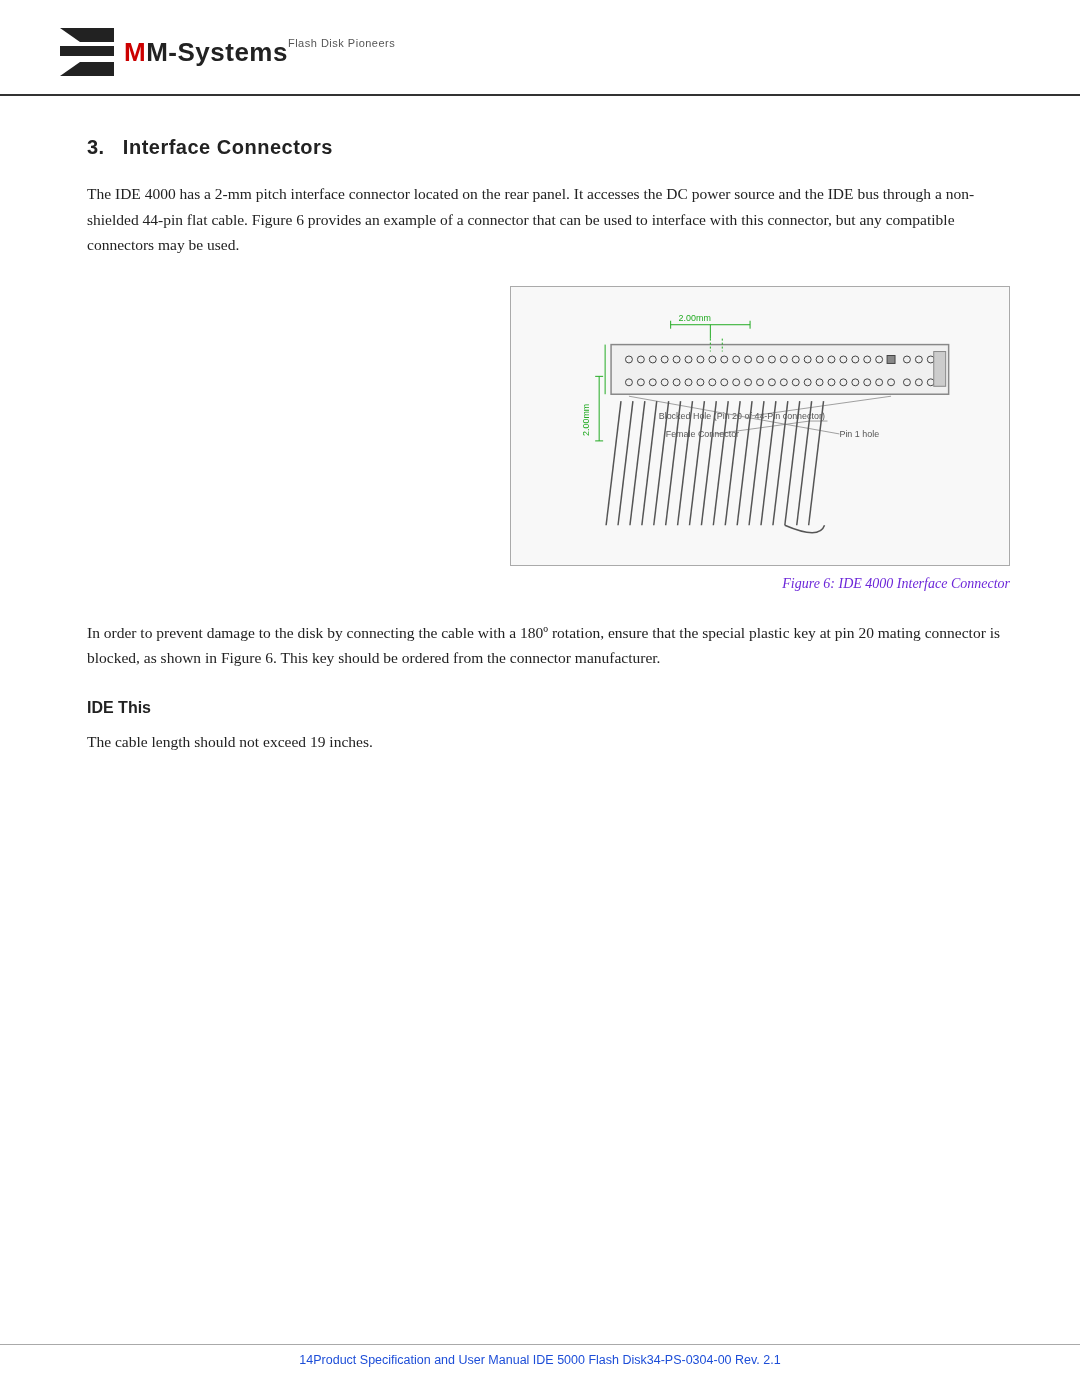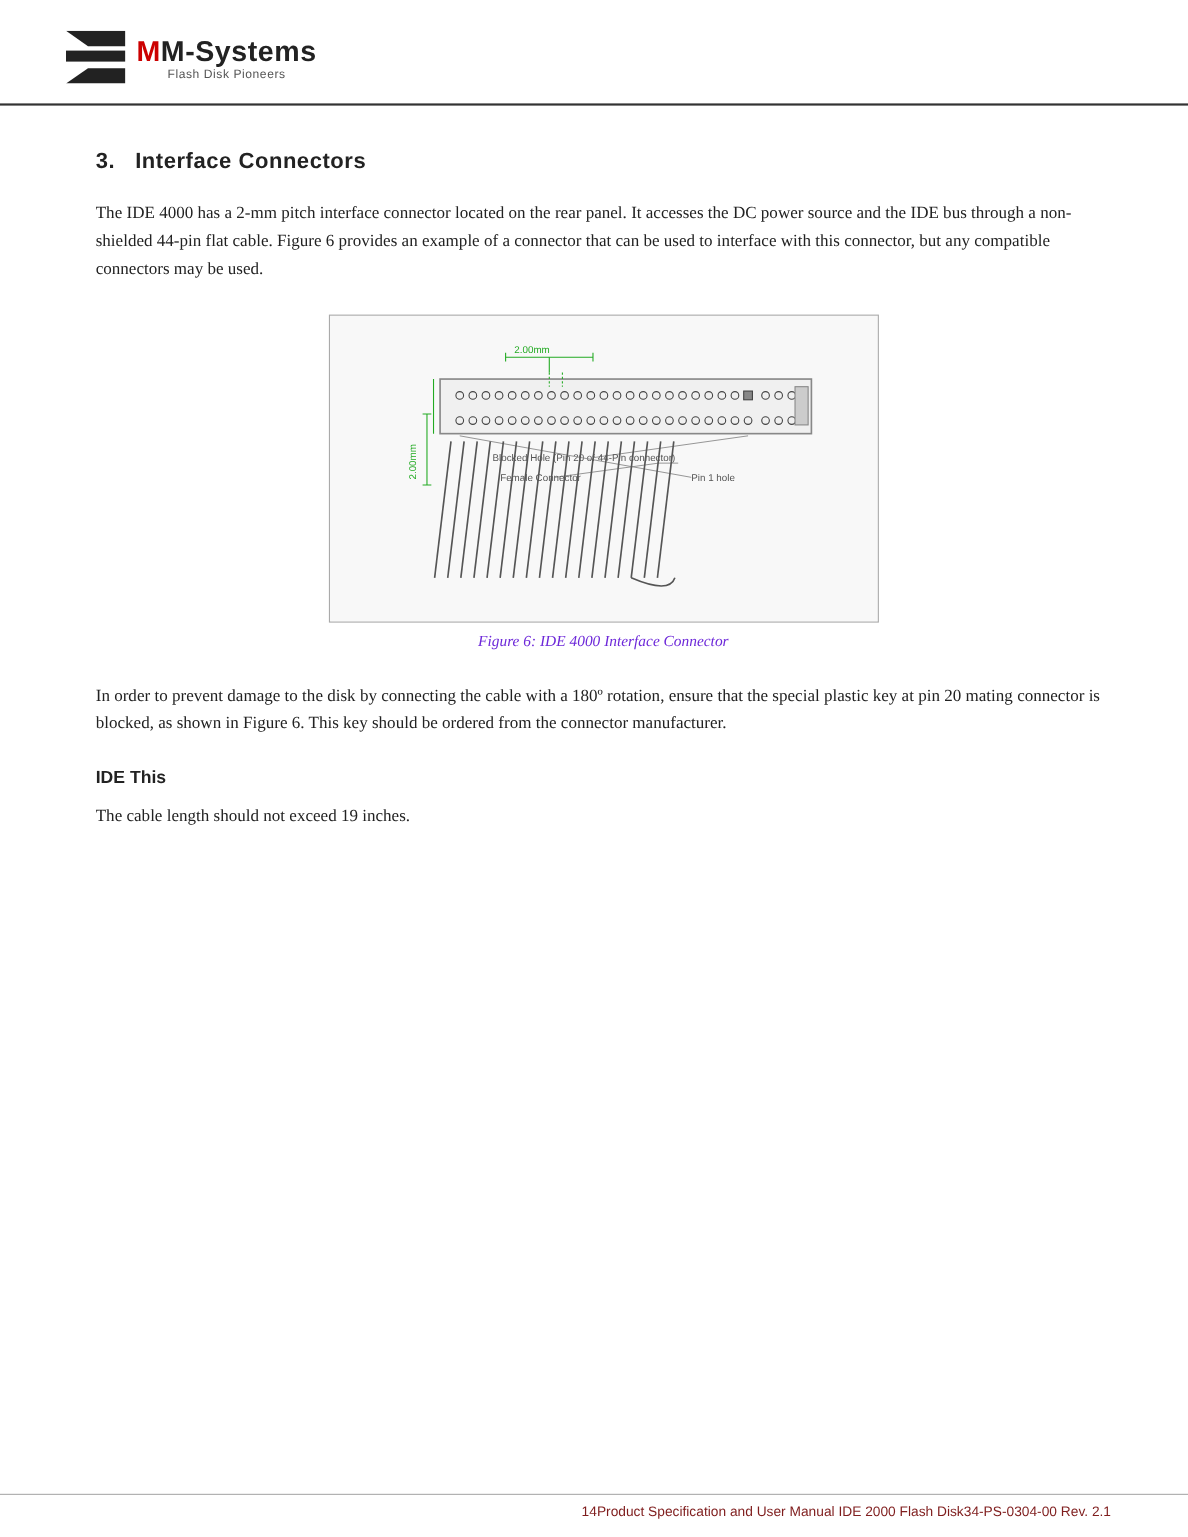--- a/index.html
+++ b/index.html
@@ -40,22 +40,21 @@
       width: 54px;
       height: 48px;
       display: flex;
       flex-direction: column;
       gap: 3px;
       justify-content: center;
     }
 
     .logo-text-block {
       display: flex;
-      flex-direction: column;
-      text-align: center;
+      flex-direction: row;
     }
 
     .logo-brand {
       font-family: Arial, sans-serif;
       font-size: 26px;
       font-weight: bold;
       color: #222;
       letter-spacing: 0.5px;
     }
 
@@ -96,21 +95,21 @@
       color: #222;
       margin-bottom: 28px;
       text-align: left;
       margin-top: 12px;
     }
 
     
     .figure-container {
       display: flex;
       flex-direction: column;
-      align-items: center;
+      align-items: flex-end;
       margin: 20px 0 28px 0;
     }
 
     .figure-diagram {
       border: 1px solid #aaa;
       background: #f9f9f9;
       width: 500px;
       height: 280px;
       position: relative;
       overflow: hidden;
@@ -136,31 +135,31 @@
       font-size: 16px;
       font-weight: bold;
       color: #222;
       margin-bottom: 12px;
       margin-top: 8px;
     }
 
     
     .footer {
       position: absolute;
-      bottom: 16px;
+      bottom: 30px;
       left: 0;
       right: 0;
       padding: 0 70px;
       border-top: 1px solid #aaa;
       display: flex;
-      justify-content: flex-end;
+      justify-content: center;
       align-items: center;
       padding-top: 8px;
       font-size: 12.5px;
-      color: #7f1d1d;
+      color: #1d4ed8;
       font-family: Arial, sans-serif;
     }
   </style>
 </head>
 <body>
 
 <div class="page">
 
   <div class="header">
     <div class="logo-container">
@@ -318,17 +317,17 @@
 
     <p class="body-text">In order to prevent damage to the disk by connecting the cable with a 180º rotation, ensure that the special plastic key at pin 20 mating connector is blocked, as shown in Figure 6. This key should be ordered from the connector manufacturer.</p>
 
     <h3 class="sub-heading">IDE This</h3>
     <p class="body-text">The cable length should not exceed 19 inches.</p>
 
   </div>
 
   <div class="footer">
     <span>14</span>
-    <span>Product Specification and User Manual IDE 2000 Flash Disk</span>
+    <span>Product Specification and User Manual IDE 5000 Flash Disk</span>
     <span>34-PS-0304-00 Rev. 2.1</span>
   </div>
 
 </div>
 
 </body></html>

